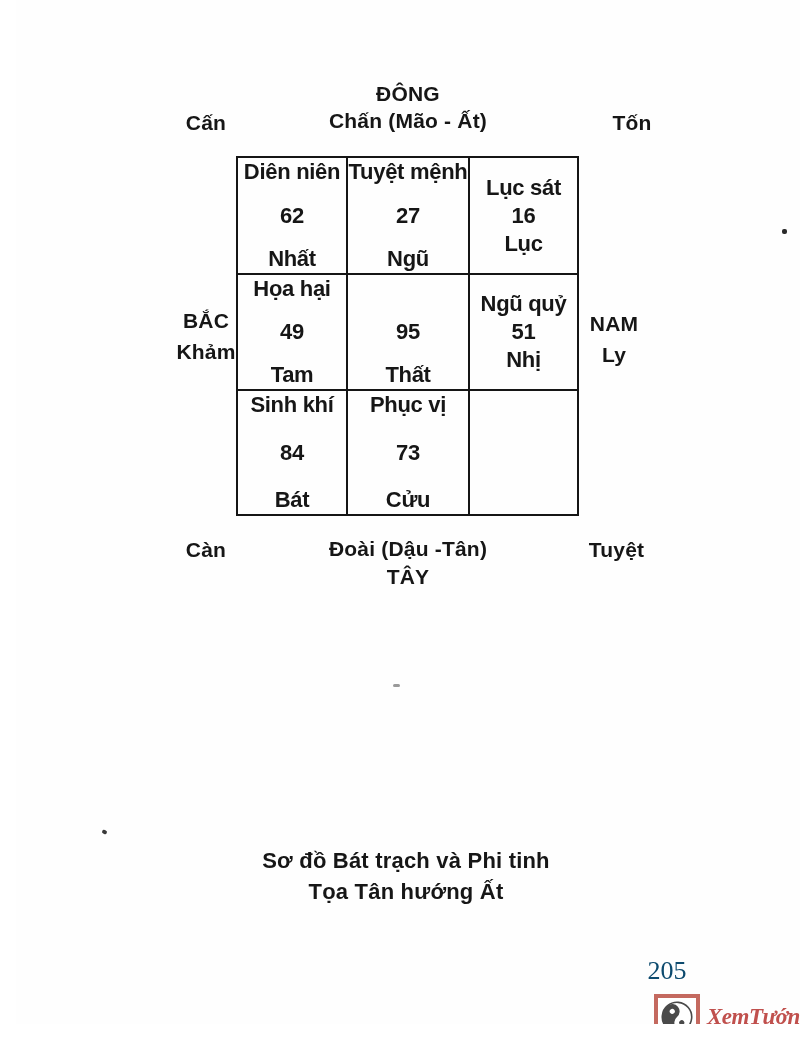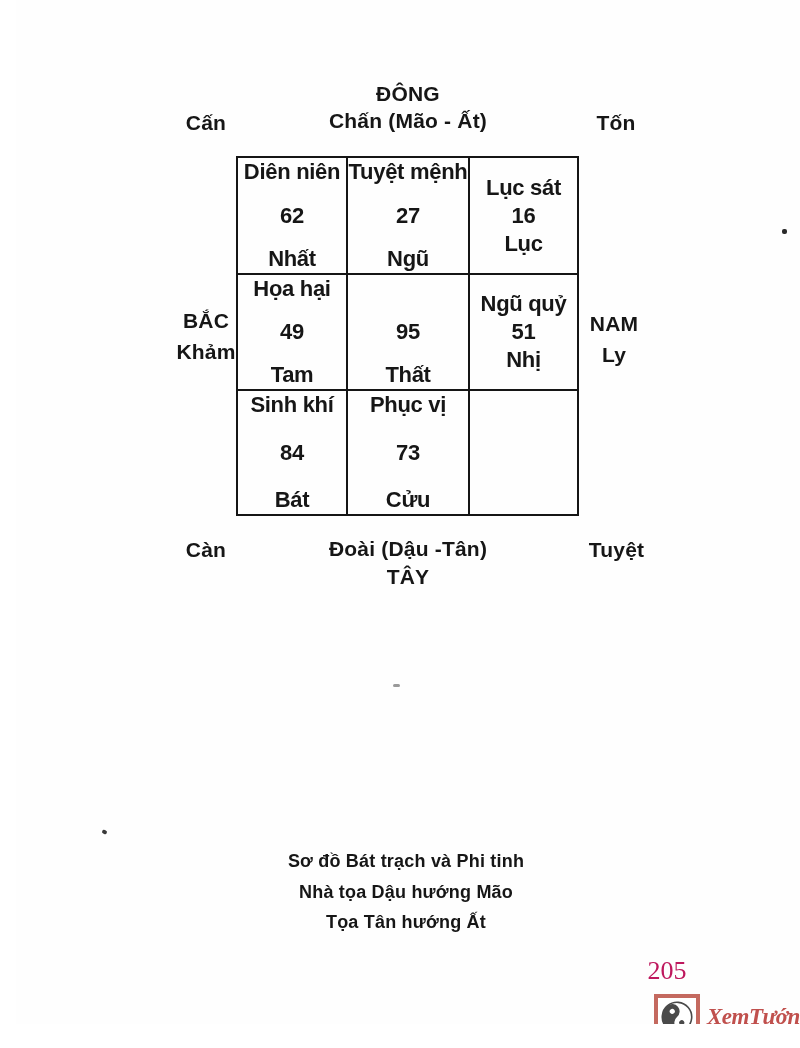--- a/index.html
+++ b/index.html
@@ -50,30 +50,30 @@
     letter-spacing: -0.3px;
     line-height: 28px;
   }
   .cell.bR { border-right: 2px solid #151515; justify-content: space-between; }
   .cell.bB { border-bottom: 2px solid #151515; }
   .cell-line { min-height: 28px; white-space: nowrap; }
 
   
   .caption {
     font-weight: 700;
-    font-size: 18px;
+    font-size: 22px;
     line-height: 30.5px;
     letter-spacing: 0.2px;
   }
 
   
   .page-number {
     font-family: "Liberation Serif", "DejaVu Serif", serif;
     font-size: 26px;
-    color: #be185d;
+    color: #0c4a6e;
   }
 
   
   .logo {
     position: absolute;
     left: 638px;
     top: 994px;
     display: flex;
     align-items: center;
     gap: 7px;
@@ -105,21 +105,21 @@
   .speck-d { left: 377px; top: 684px; width: 7px; height: 3px; background: #9a9a9a; }
 </style>
 </head>
 <body>
 
 <div class="page">
 
   <div class="abs center dir-label" style="left:222px; top:82px; width:340px;">ĐÔNG</div>
   <div class="abs center dir-label" style="left:222px; top:109px; width:340px;">Chấn (Mão - Ất)</div>
   <div class="abs center dir-label" style="left:150px; top:111px; width:80px;">Cấn</div>
-  <div class="abs center dir-label" style="left:560px; top:111px; width:80px;">Tốn</div>
+  <div class="abs center dir-label" style="left:576px; top:111px; width:80px;">Tốn</div>
 
   <div class="bagua">
     <div class="cell bR bB">
       <div class="cell-line">Diên niên</div>
       <div class="cell-line">62</div>
       <div class="cell-line">Nhất</div>
     </div>
     <div class="cell bR bB">
       <div class="cell-line">Tuyệt mệnh</div>
       <div class="cell-line">27</div>
@@ -168,21 +168,20 @@
     <div>Ly</div>
   </div>
 
   <div class="abs center dir-label" style="left:150px; top:538px; width:80px;">Càn</div>
   <div class="abs center dir-label" style="left:222px; top:537px; width:340px;">Đoài (Dậu -Tân)</div>
   <div class="abs center dir-label" style="left:558px; top:538px; width:85px;">Tuyệt</div>
   <div class="abs center dir-label" style="left:222px; top:565px; width:340px;">TÂY</div>
 
   <div class="abs center caption" style="left:200px; top:846px; width:380px;">
     <div>Sơ đồ Bát trạch và Phi tinh</div>
-    <div>Nhà tọa Dậu hướng Mão</div>
     <div>Tọa Tân hướng Ất</div>
   </div>
 
   <div class="abs center page-number" style="left:612px; top:956px; width:78px;">205</div>
 
   <div class="logo">
     <div class="logo-badge">
       <svg width="32" height="32" viewBox="0 0 100 100" aria-hidden="true">
         <circle cx="50" cy="50" r="46" fill="#ffffff" stroke="#4a4a4a" stroke-width="5"></circle>
         <path d="M50,4 a23,23 0 0 1 0,46 a23,23 0 0 0 0,46 a46,46 0 0 1 0,-92 z" fill="#4a4a4a"></path>

